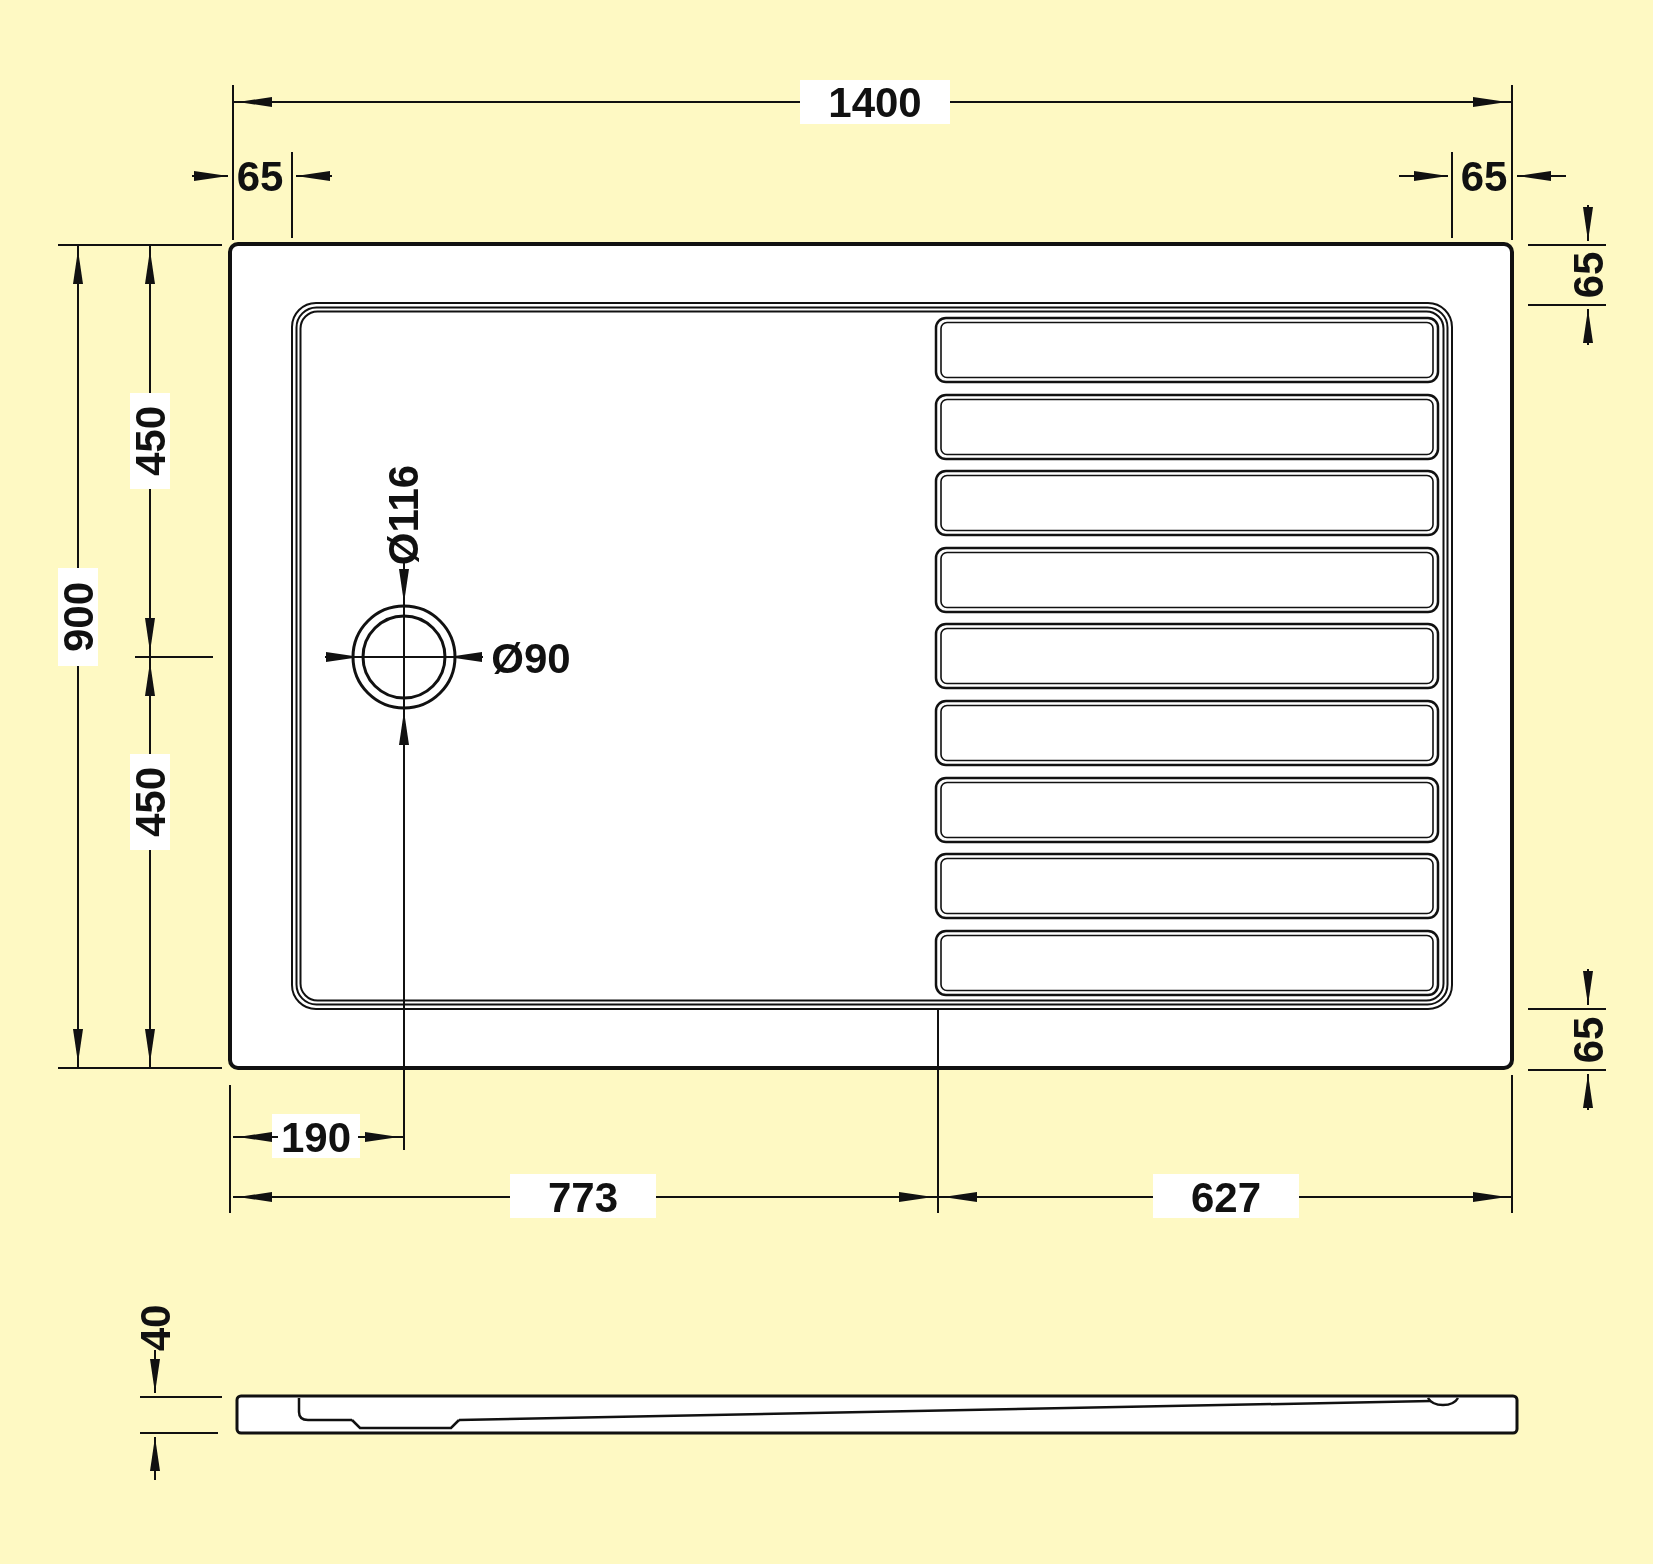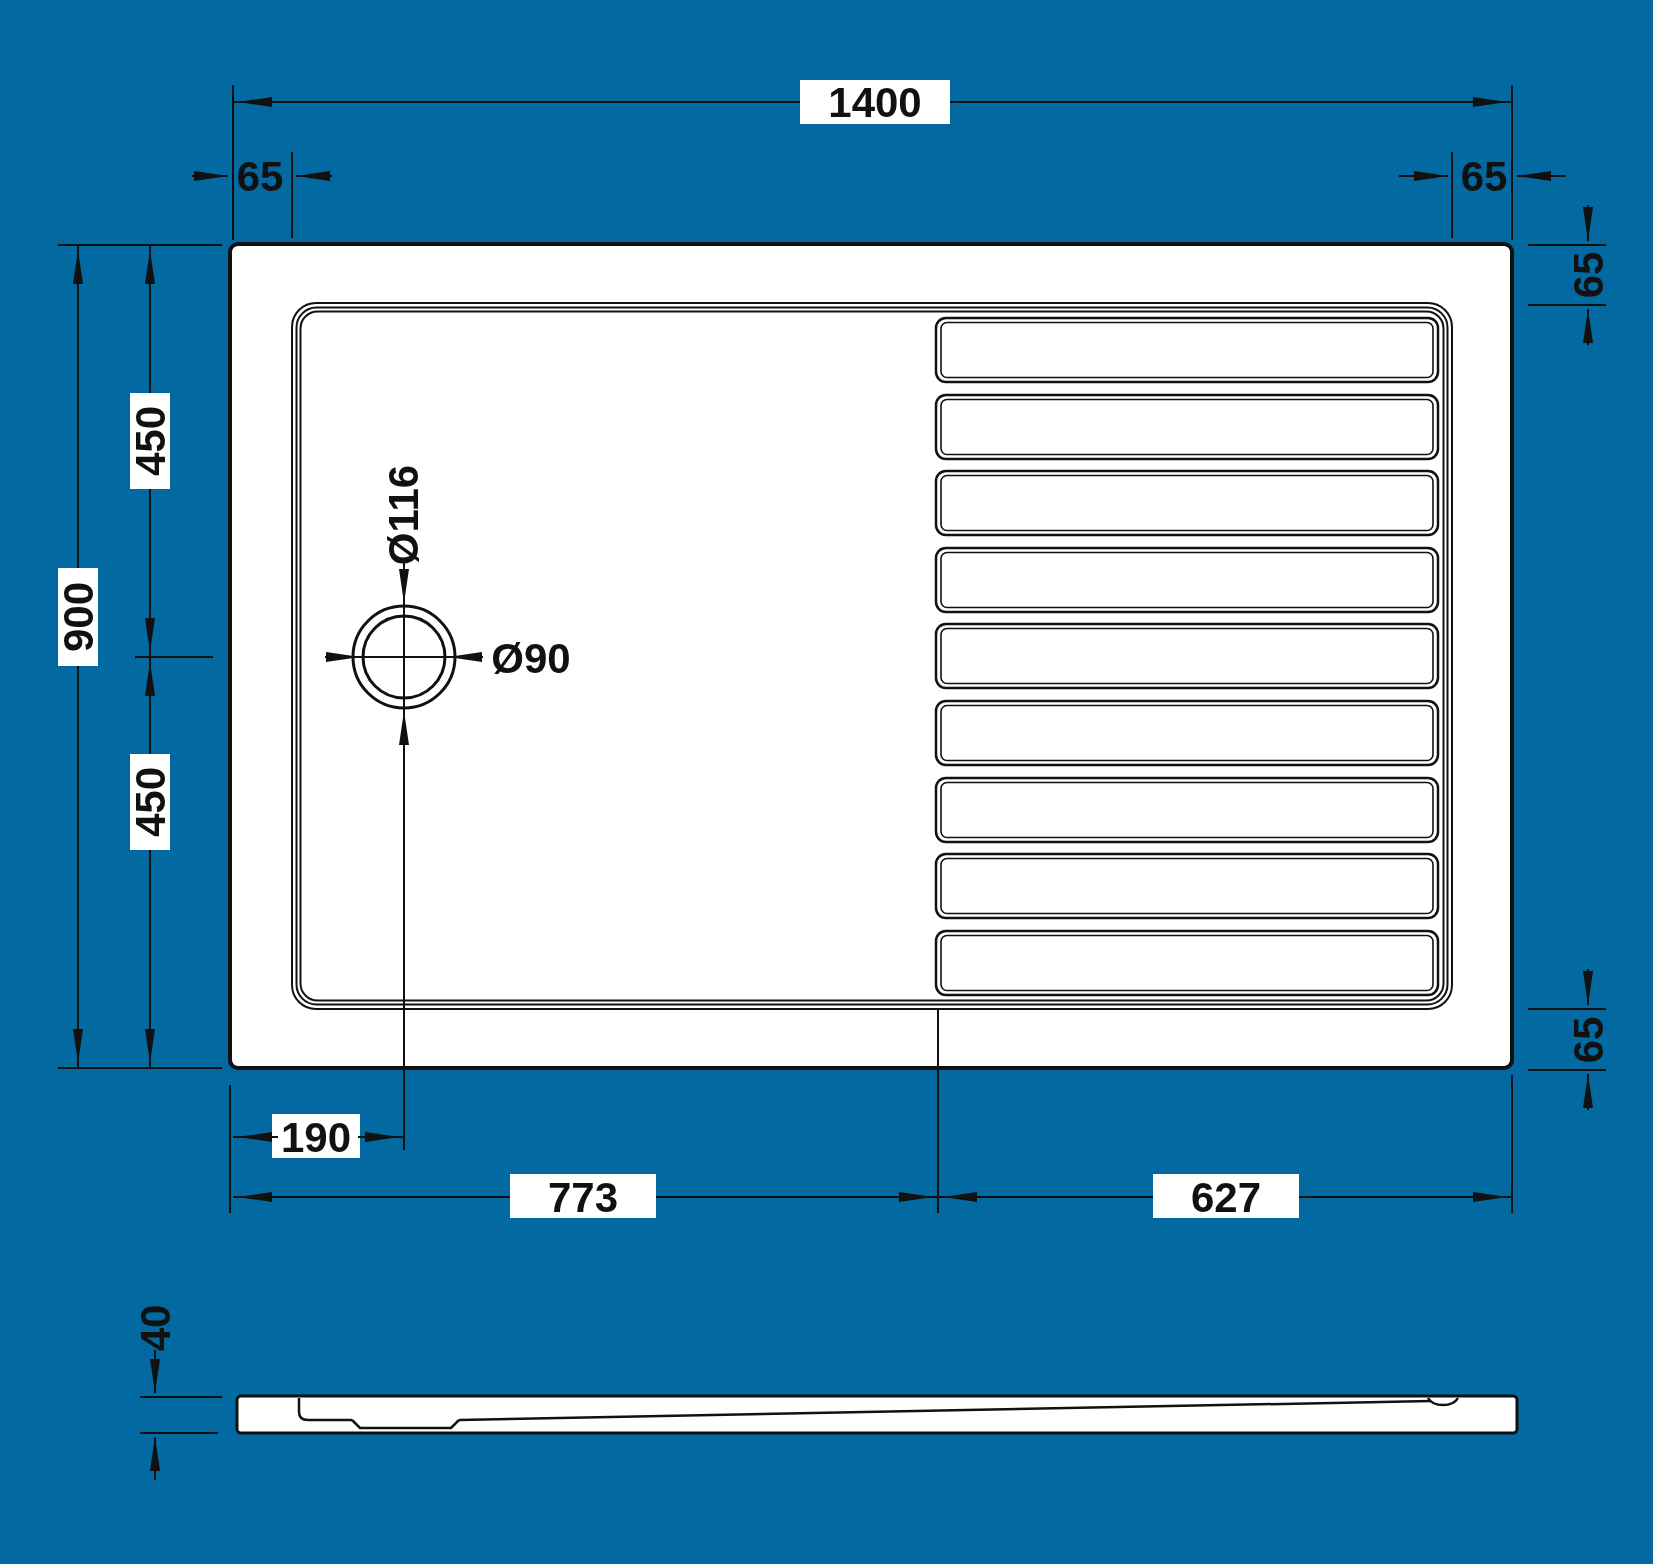--- a/index.html
+++ b/index.html
@@ -4,21 +4,21 @@
 <title>Technical Drawing</title>
 <style>
   html, body {
     margin: 0;
     padding: 0;
     background: #ffffff;
   }
   .drawing-wrap {
     width: 1653px;
     height: 1564px;
-    background: #0369a1;
+    background: #fef9c3;
     position: relative;
   }
   svg { display: block; }
   .outline      { fill: #ffffff; stroke: #111111; stroke-width: 4; }
   .contour      { fill: none; stroke: #111111; stroke-width: 2; }
   .slat-outer   { fill: #ffffff; stroke: #111111; stroke-width: 2.5; }
   .slat-inner   { fill: none; stroke: #111111; stroke-width: 1.6; }
   .circle-line  { fill: none; stroke: #111111; stroke-width: 3; }
   .dimline      { fill: none; stroke: #111111; stroke-width: 2; }
   .extline      { fill: none; stroke: #111111; stroke-width: 2; }

